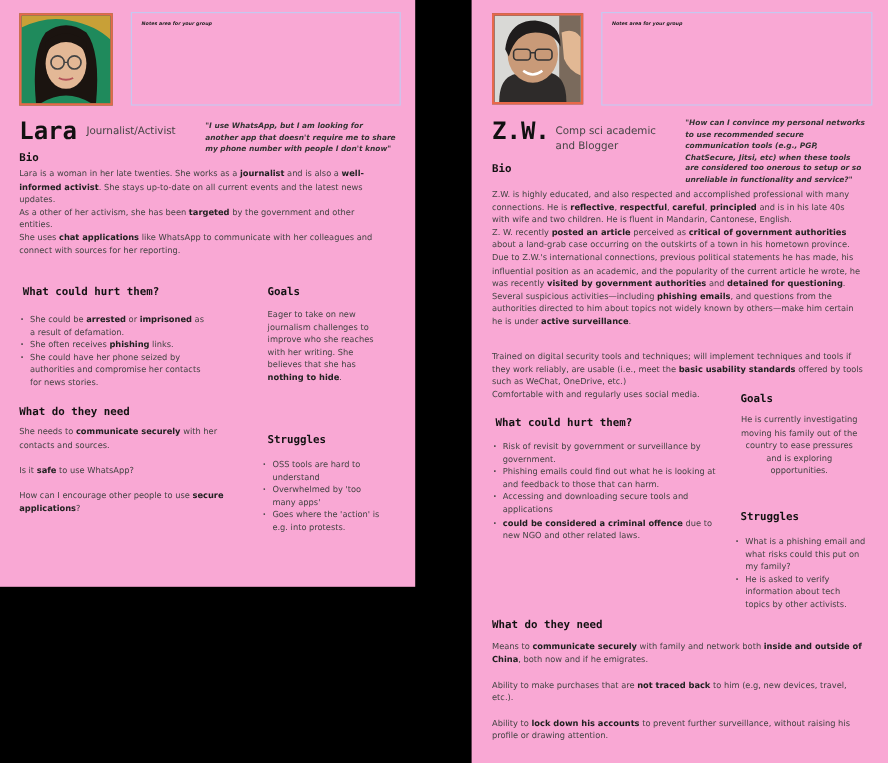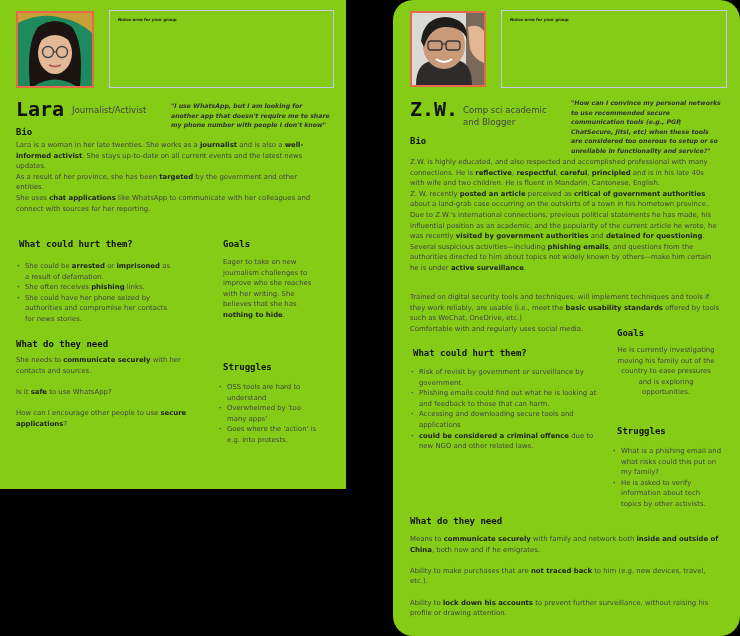--- a/index.html
+++ b/index.html
@@ -1,20 +1,20 @@
 <!DOCTYPE html>
 <html><head>
 <meta charset="utf-8">
 <style>
   html, body { margin:0; padding:0; }
   body { width:740px; height:636px; background:#000; position:relative; overflow:hidden;
          font-family:"DejaVu Sans", sans-serif; color:#333; }
-  .card { position:absolute; background:#84cc16; }
+  .card { position:absolute; background:#f9a8d4; }
   #card-lara { left:0; top:0; width:346px; height:489px; }
-  #card-zw { left:393px; top:0; width:347px; height:636px;border-radius:20px; }
+  #card-zw { left:393px; top:0; width:347px; height:636px; }
 
   .photo { position:absolute; border:2px solid #e8684a; box-sizing:border-box; overflow:hidden; }
   .notes { position:absolute; border:1px solid #c6c8f0; box-sizing:border-box; }
   .notes-label { position:absolute; left:8px; top:6px; font-size:4px; font-style:italic; font-weight:bold; color:#222; }
   .name { position:absolute; font-family:"DejaVu Sans Mono", monospace; font-weight:bold; font-size:20px; color:#111; }
   .role { position:absolute; font-size:8.6px; color:#444; line-height:12px; }
   .quote { position:absolute; font-size:6.2px; font-style:italic; font-weight:bold; color:#333; line-height:9.5px; }
   .h { position:absolute; font-family:"DejaVu Sans Mono", monospace; font-weight:bold; font-size:9px; color:#111; }
   .txt { position:absolute; font-size:6.9px; line-height:10.6px; color:#444; }
   .txt b { color:#222; }
@@ -45,21 +45,21 @@
     <span class="notes-label">Notes area for your group</span>
   </div>
 
   <div class="name" style="left:16px;top:97px;">Lara</div>
   <div class="role" style="left:72px;top:104px;">Journalist/Activist</div>
   <div class="quote" style="left:171px;top:101px;width:160px;">"I use WhatsApp, but I am looking for another app that doesn't require me to share my phone number with people I don't know"</div>
 
   <div class="h" style="left:16px;top:127px;">Bio</div>
   <div class="txt" style="left:16px;top:140px;width:300px;">
       <p><span>Lara is a woman in her late twenties. She works as a </span><b>journalist</b><span> and is also a </span><b>well-informed activist</b><span>. She stays up-to-date on all current events and the latest news updates.</span></p>
-      <p><span>As a result of her province, she has been </span><b>targeted</b><span> by the government and other entities.</span></p>
+      <p><span>As a other of her activism, she has been </span><b>targeted</b><span> by the government and other entities.</span></p>
       <p><span>She uses </span><b>chat applications</b><span> like WhatsApp to communicate with her colleagues and connect with sources for her reporting.</span></p>
     </div>
 
   <div class="h" style="left:19px;top:239px;">What could hurt them?</div>
   <ul class="txt bul" style="left:16px;top:261px;width:156px;">
       <li><span>She could be </span><b>arrested</b><span> or </span><b>imprisoned</b><span> as a result of defamation.</span></li>
       <li><span>She often receives </span><b>phishing</b><span> links.</span></li>
       <li><span>She could have her phone seized by authorities and compromise her contacts for news stories.</span></li>
     </ul>
 

